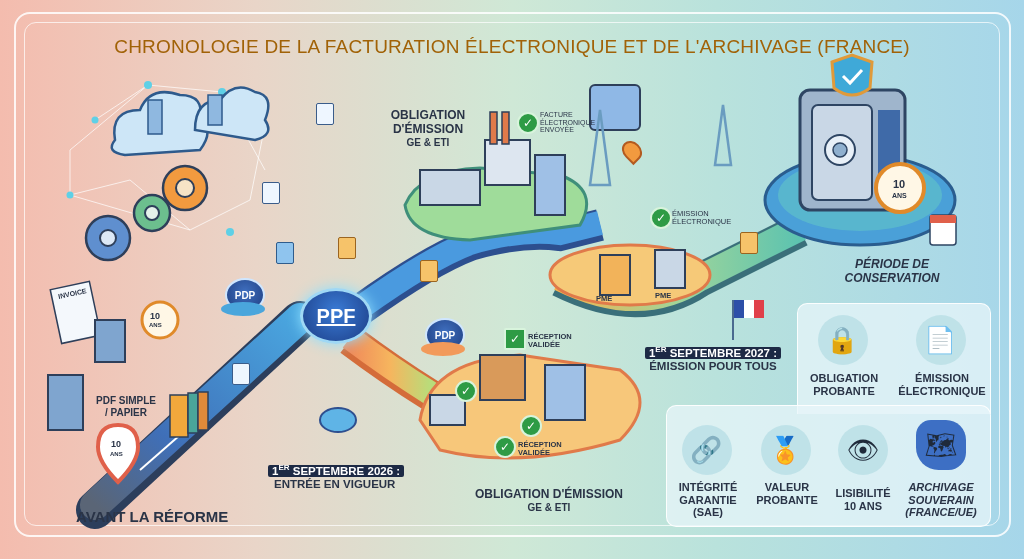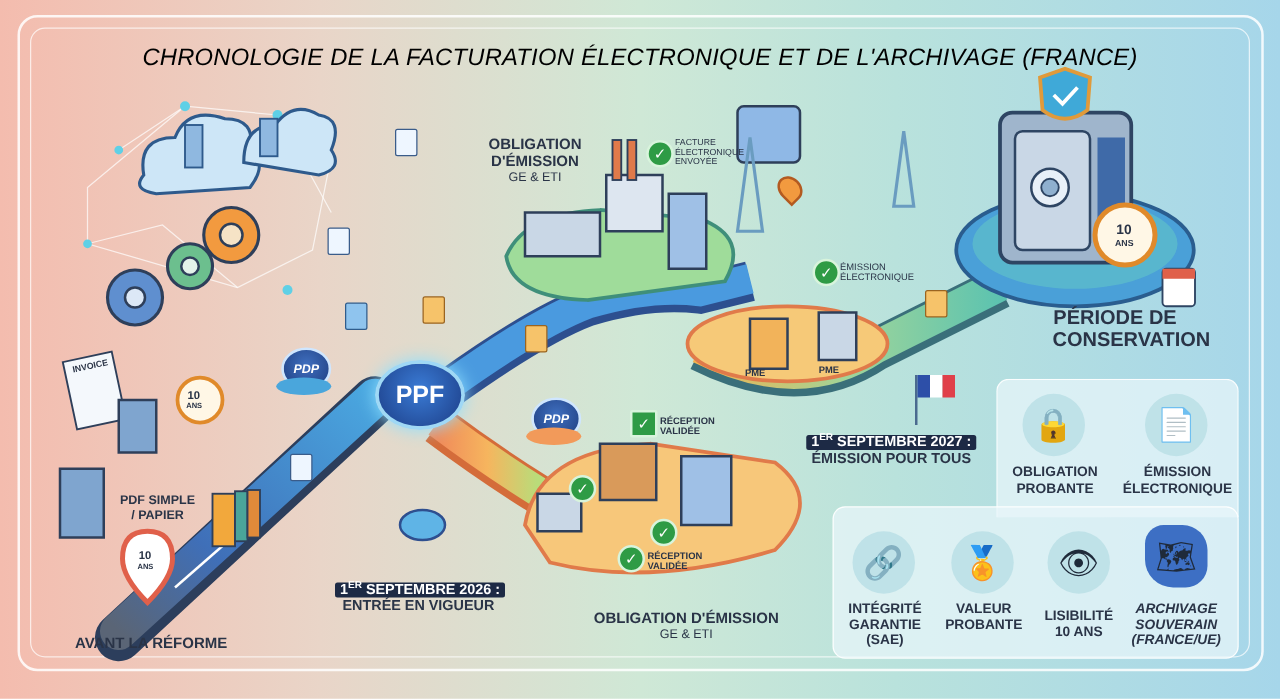--- a/index.html
+++ b/index.html
@@ -12,43 +12,42 @@
   .frame-outer {
     position:absolute; left:14px; top:12px; width:993px; height:521px;
     border:2px solid rgba(255,255,255,0.85); border-radius:16px;
   }
   .frame-inner {
     position:absolute; left:24px; top:22px; width:974px; height:502px;
     border:1.5px solid rgba(255,255,255,0.7); border-radius:12px;
   }
   .title {
     position:absolute; left:0; top:36px; width:1024px; text-align:center;
-    font-size:19px; letter-spacing:0.2px; color:#000000; font-family:"Liberation Sans", sans-serif;font-style:italic;
+    font-size:19px; letter-spacing:0.2px; color:#a16207; font-family:"Liberation Sans", sans-serif;
   }
   .abs { position:absolute; }
   .lbl { position:absolute; font-weight:bold; text-transform:uppercase; color:#2a3447; text-align:center; line-height:1.15; }
-  .lbl .sub { font-weight:normal; display:block; }
+  .lbl .sub { font-weight:bold; display:block; }
   .date-hl {
     background:#1d2a45; color:#fff; padding:0 4px; border-radius:2px; font-weight:bold;
   }
   .date-hl sup { font-size:8px; }
   
   svg.scene { position:absolute; left:0; top:0; }
   .node-ppf {
     position:absolute; left:300px; top:288px; width:66px; height:50px; border-radius:50%;
     background: radial-gradient(circle at 50% 40%, #3a7bd5, #1c3d86);
     border:3px solid #9fd8f5; box-shadow:0 0 14px #8fe0ff;
-    color:#fff; font-size:20px; font-weight:bold; display:flex; align-items:center; justify-content:center;
+    color:#fff; font-size:20px; font-weight:bold; display:flex; align-items:center; justify-content:center;text-decoration:underline;
   }
   .pdp {
     position:absolute; width:36px; height:30px; border-radius:50%;
     background: radial-gradient(circle at 50% 40%, #3f6fbf, #1f3e80);
     color:#fff; font-size:10px; font-weight:bold; display:flex; align-items:center; justify-content:center;
     border:2px solid #cfe6ff;
-    font-style:italic;
   }
   .pdp-base { position:absolute; width:44px; height:14px; border-radius:50%; }
   .check {
     position:absolute; width:18px; height:18px; border-radius:50%; background:#2e9b45;
     color:#fff; font-size:12px; font-weight:bold; display:flex; align-items:center; justify-content:center;
     border:2px solid #d8f4dc;
   }
   .small-lbl { position:absolute; font-size:8px; font-weight:bold; text-transform:uppercase; color:#2a3447; line-height:1.1; }
   .panel {
     position:absolute; background:rgba(232,245,250,0.75); border:1.5px solid rgba(255,255,255,0.9);
@@ -205,21 +204,21 @@
 <div class="doc orange" style="left:740px;top:232px;"></div>
 
 <div class="small-lbl" style="left:58px;top:290px;font-size:7px;transform:rotate(-12deg);">INVOICE</div>
 <div class="small-lbl" style="left:150px;top:312px;font-size:9px;color:#2a3447;">10</div>
 <div class="small-lbl" style="left:149px;top:322px;font-size:6px;">ANS</div>
 <div class="lbl" style="left:86px;top:395px;font-size:10px;font-weight:bold;width:80px;">
   <span>PDF SIMPLE</span><br><span>/ PAPIER</span>
 </div>
 <div class="small-lbl" style="left:111px;top:440px;font-size:9px;">10</div>
 <div class="small-lbl" style="left:110px;top:451px;font-size:6px;">ANS</div>
-<div class="lbl" style="left:60px;top:508px;font-size:12px;">AVANT LA RÉFORME</div>
+<div class="lbl" style="left:76px;top:508px;font-size:15px;">AVANT LA RÉFORME</div>
 
 <div class="node-ppf">PPF</div>
 <div class="pdp" style="left:225px;top:278px;">PDP</div>
 <div class="pdp-base" style="left:221px;top:302px;background:#4aa6dc;"></div>
 <div class="pdp" style="left:425px;top:318px;">PDP</div>
 <div class="pdp-base" style="left:421px;top:342px;background:#f29a5a;"></div>
 
 <div class="lbl" style="left:268px;top:463px;font-size:11.5px;width:200px;text-align:left;">
   <span class="date-hl"><span>1</span><sup>ER</sup><span> SEPTEMBRE 2026 :</span></span><br>
   <span style="padding-left:6px;">ENTRÉE EN VIGUEUR</span>
@@ -263,21 +262,21 @@
   <span class="sub" style="font-size:10px;">GE &amp; ETI</span>
 </div>
 
 <div class="lbl" style="left:628px;top:345px;font-size:11.5px;width:170px;">
   <span class="date-hl"><span>1</span><sup>ER</sup><span> SEPTEMBRE 2027 :</span></span><br>
   <span>ÉMISSION POUR TOUS</span>
 </div>
 
 <div class="small-lbl" style="left:893px;top:178px;font-size:11px;">10</div>
 <div class="small-lbl" style="left:892px;top:192px;font-size:7px;">ANS</div>
-<div class="lbl" style="left:842px;top:246px;font-size:16px;width:100px;">
+<div class="lbl" style="left:842px;top:258px;font-size:12px;width:100px;font-style:italic;">
   <span>PÉRIODE DE</span><br>
   <span>CONSERVATION</span>
 </div>
 
 <div class="panel" style="left:797px;top:303px;width:192px;height:110px;border-radius:10px 10px 0 0;border-bottom:none;"></div>
 <div class="panel" style="left:666px;top:405px;width:323px;height:120px;border-radius:10px;"></div>
 
 <div class="icon-circle" style="left:818px;top:315px;">
     <span>🔒</span>
   </div>

